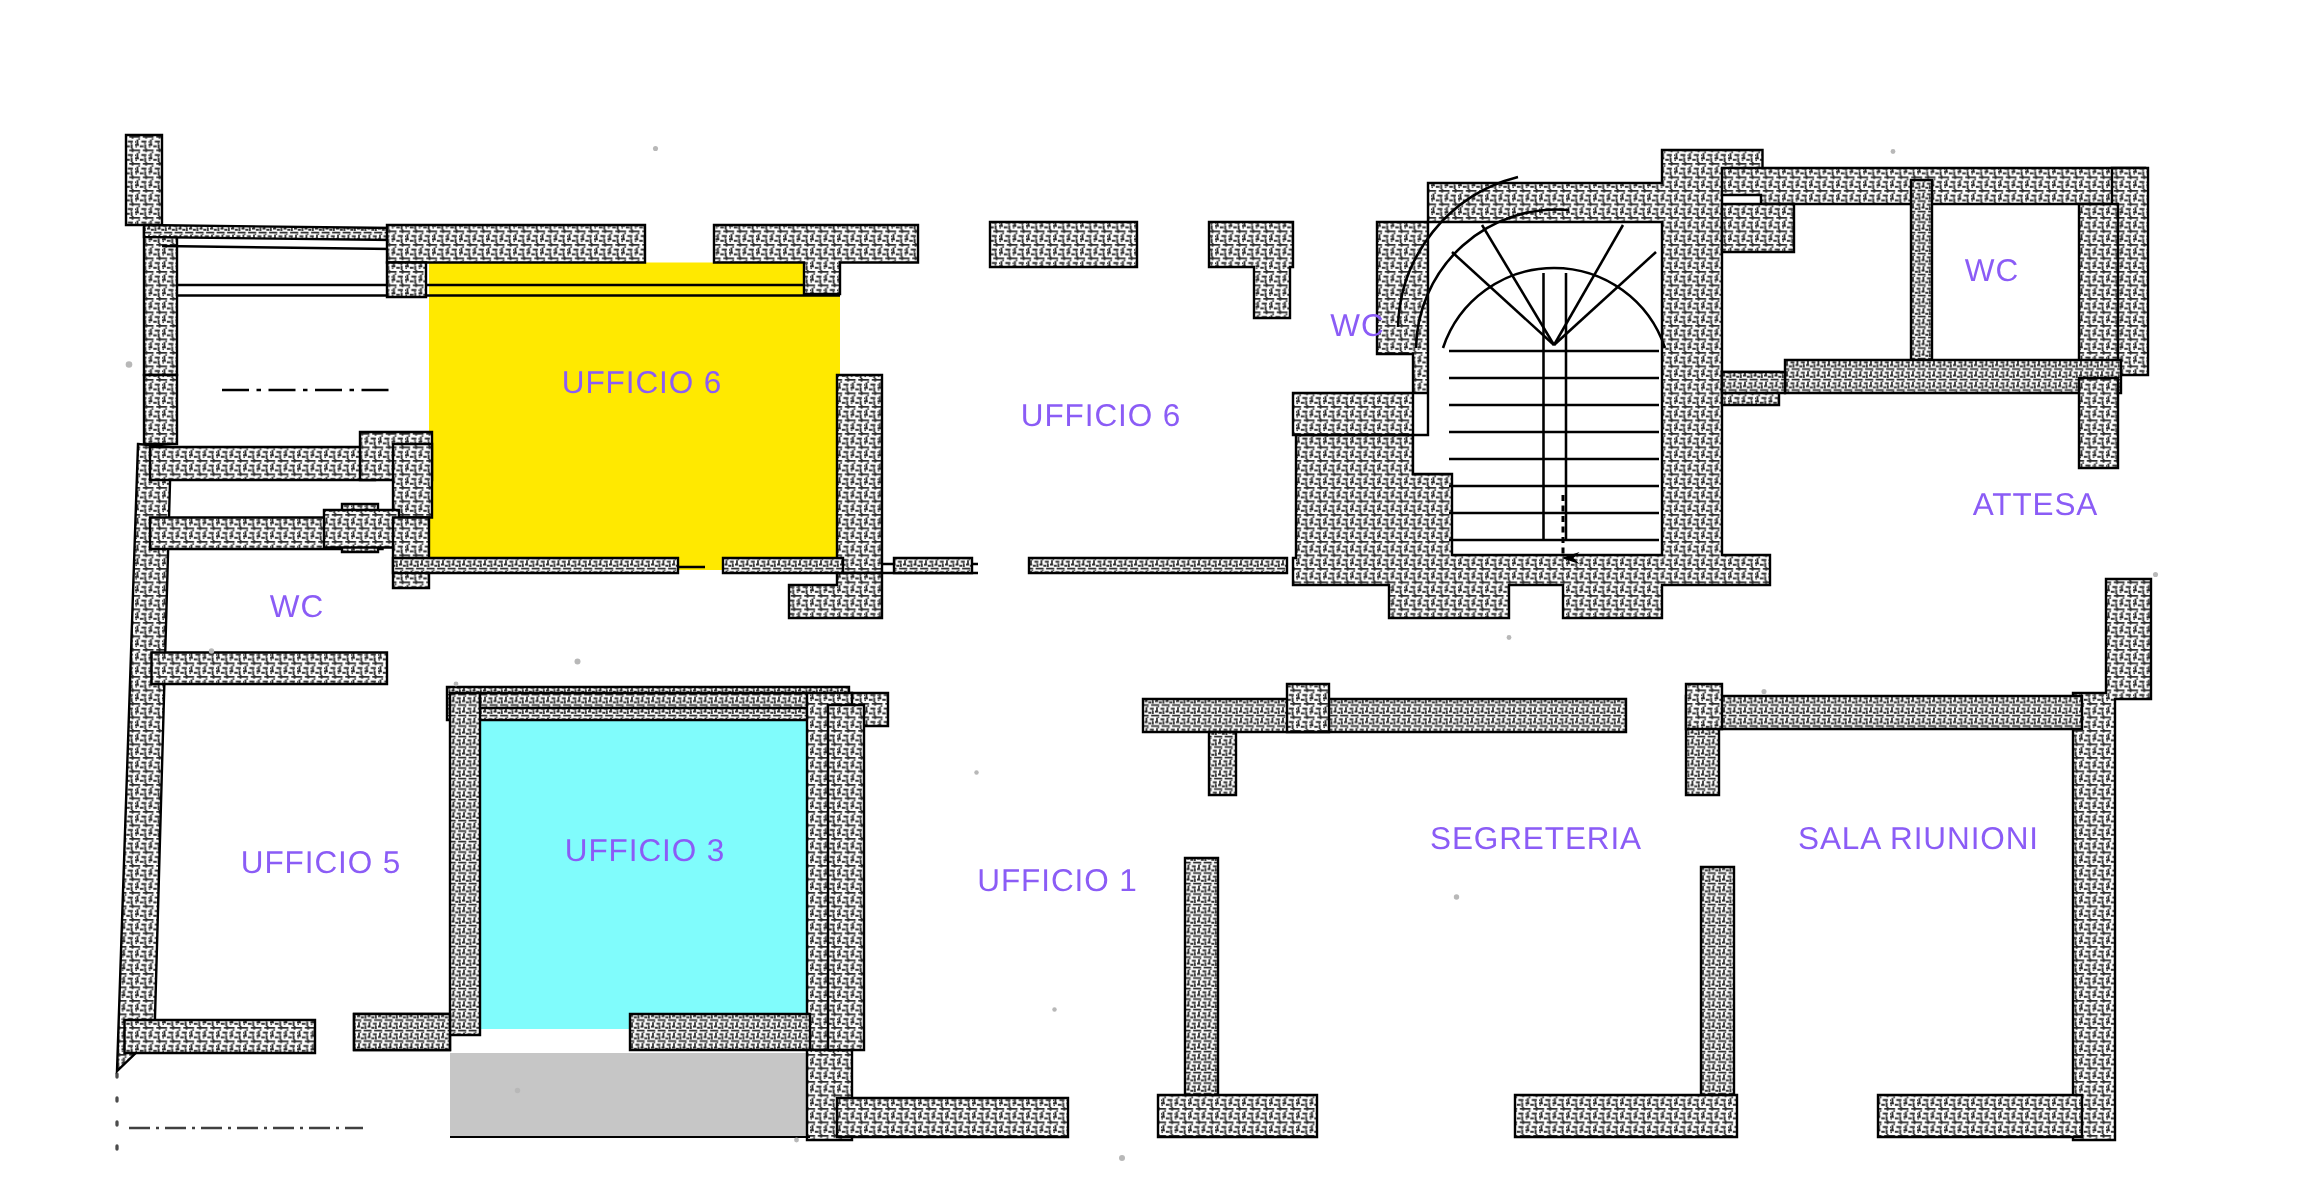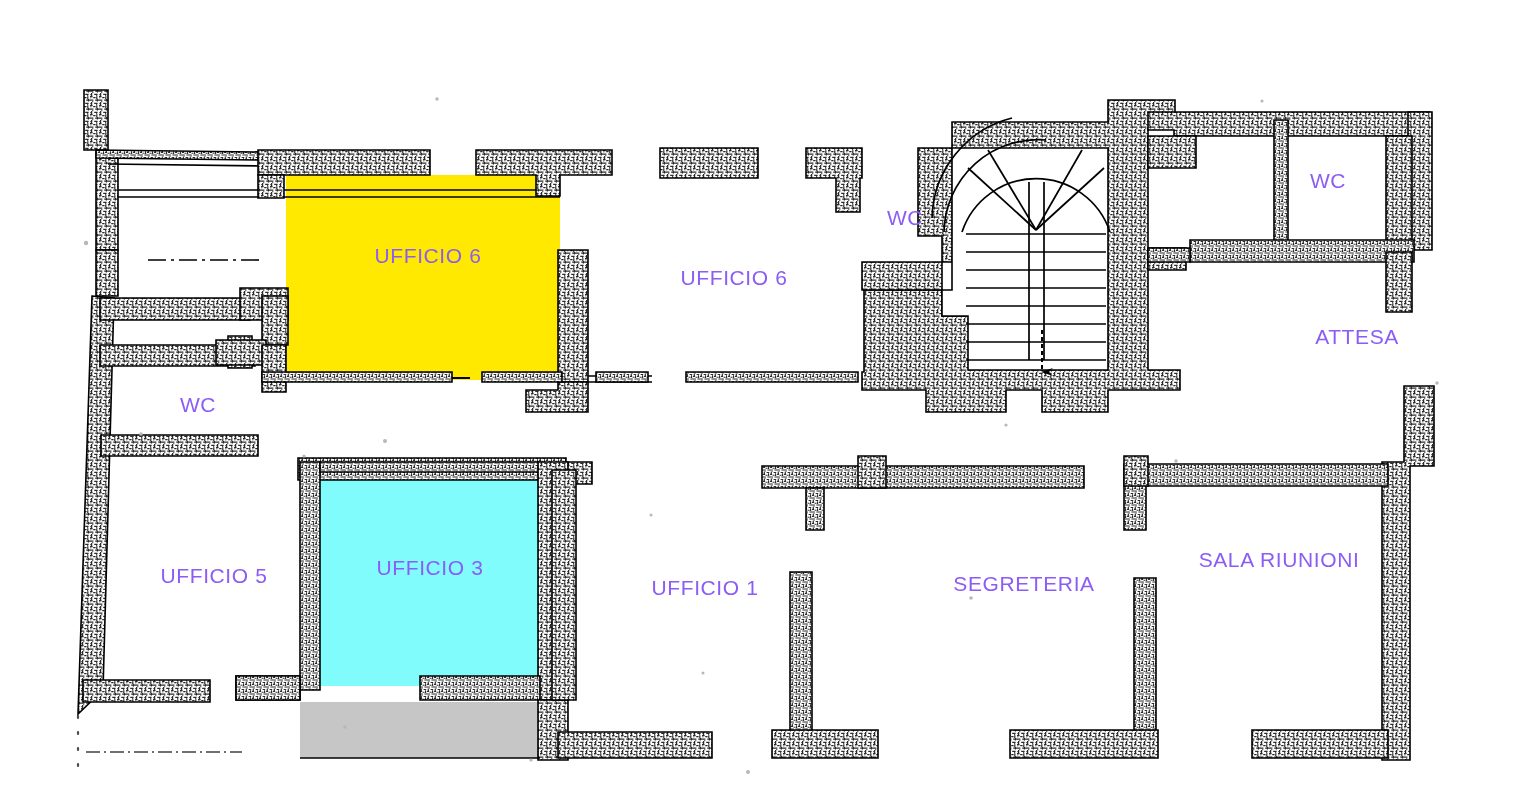--- a/index.html
+++ b/index.html
@@ -228,16 +228,16 @@
 
   <div class="room-label" style="left:428px; top:256px;">UFFICIO 6</div>
   <div class="room-label" style="left:734px; top:278px;">UFFICIO 6</div>
   <div class="room-label small" style="left:905px; top:218px;">WC</div>
   <div class="room-label small" style="left:1328px; top:181px;">WC</div>
   <div class="room-label" style="left:1309px; top:337px;margin-left:48px;">ATTESA</div>
   <div class="room-label small" style="left:198px; top:405px;">WC</div>
   <div class="room-label" style="left:214px; top:576px;text-align:right;">UFFICIO 5</div>
   <div class="room-label" style="left:430px; top:568px;">UFFICIO 3</div>
   <div class="room-label" style="left:705px; top:588px;">UFFICIO 1</div>
-  <div class="room-label" style="left:1024px; top:584px;">SEGRETERIA</div>
+  <div class="room-label" style="left:1024px; top:560px;">SEGRETERIA</div>
   <div class="room-label" style="left:1279px; top:560px;">SALA RIUNIONI</div>
 
 </div>
 
 </body></html>

